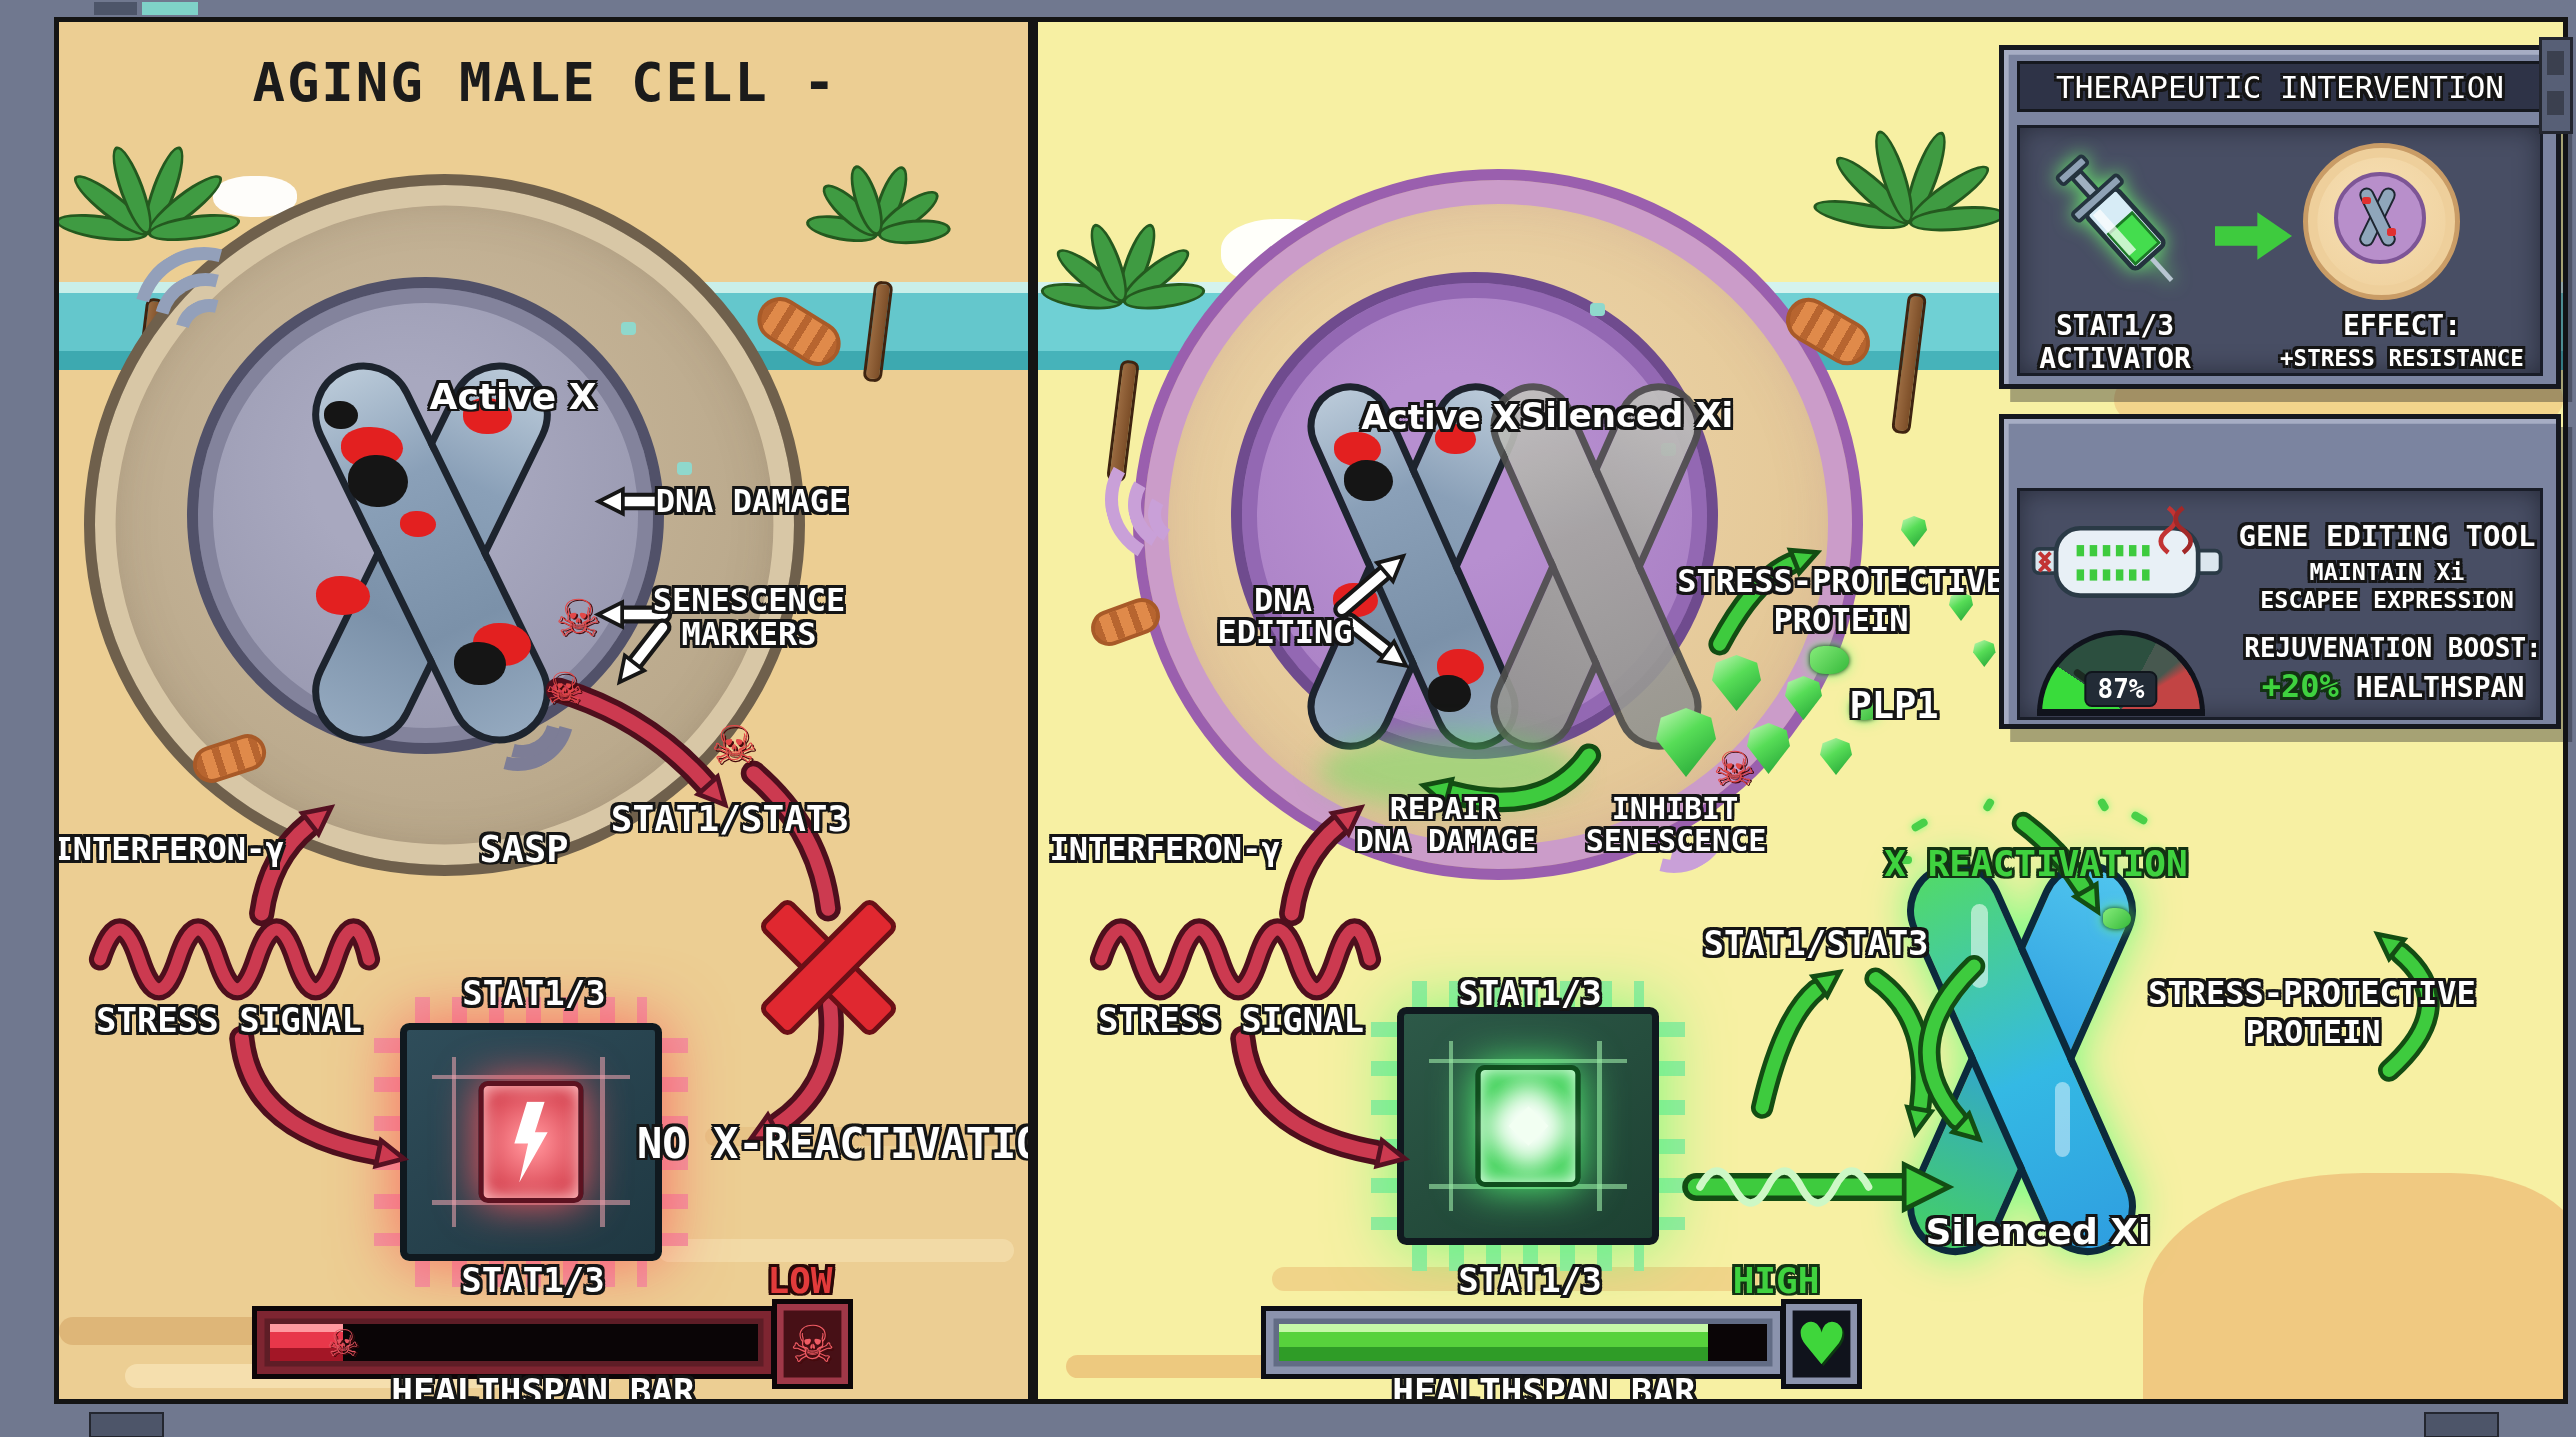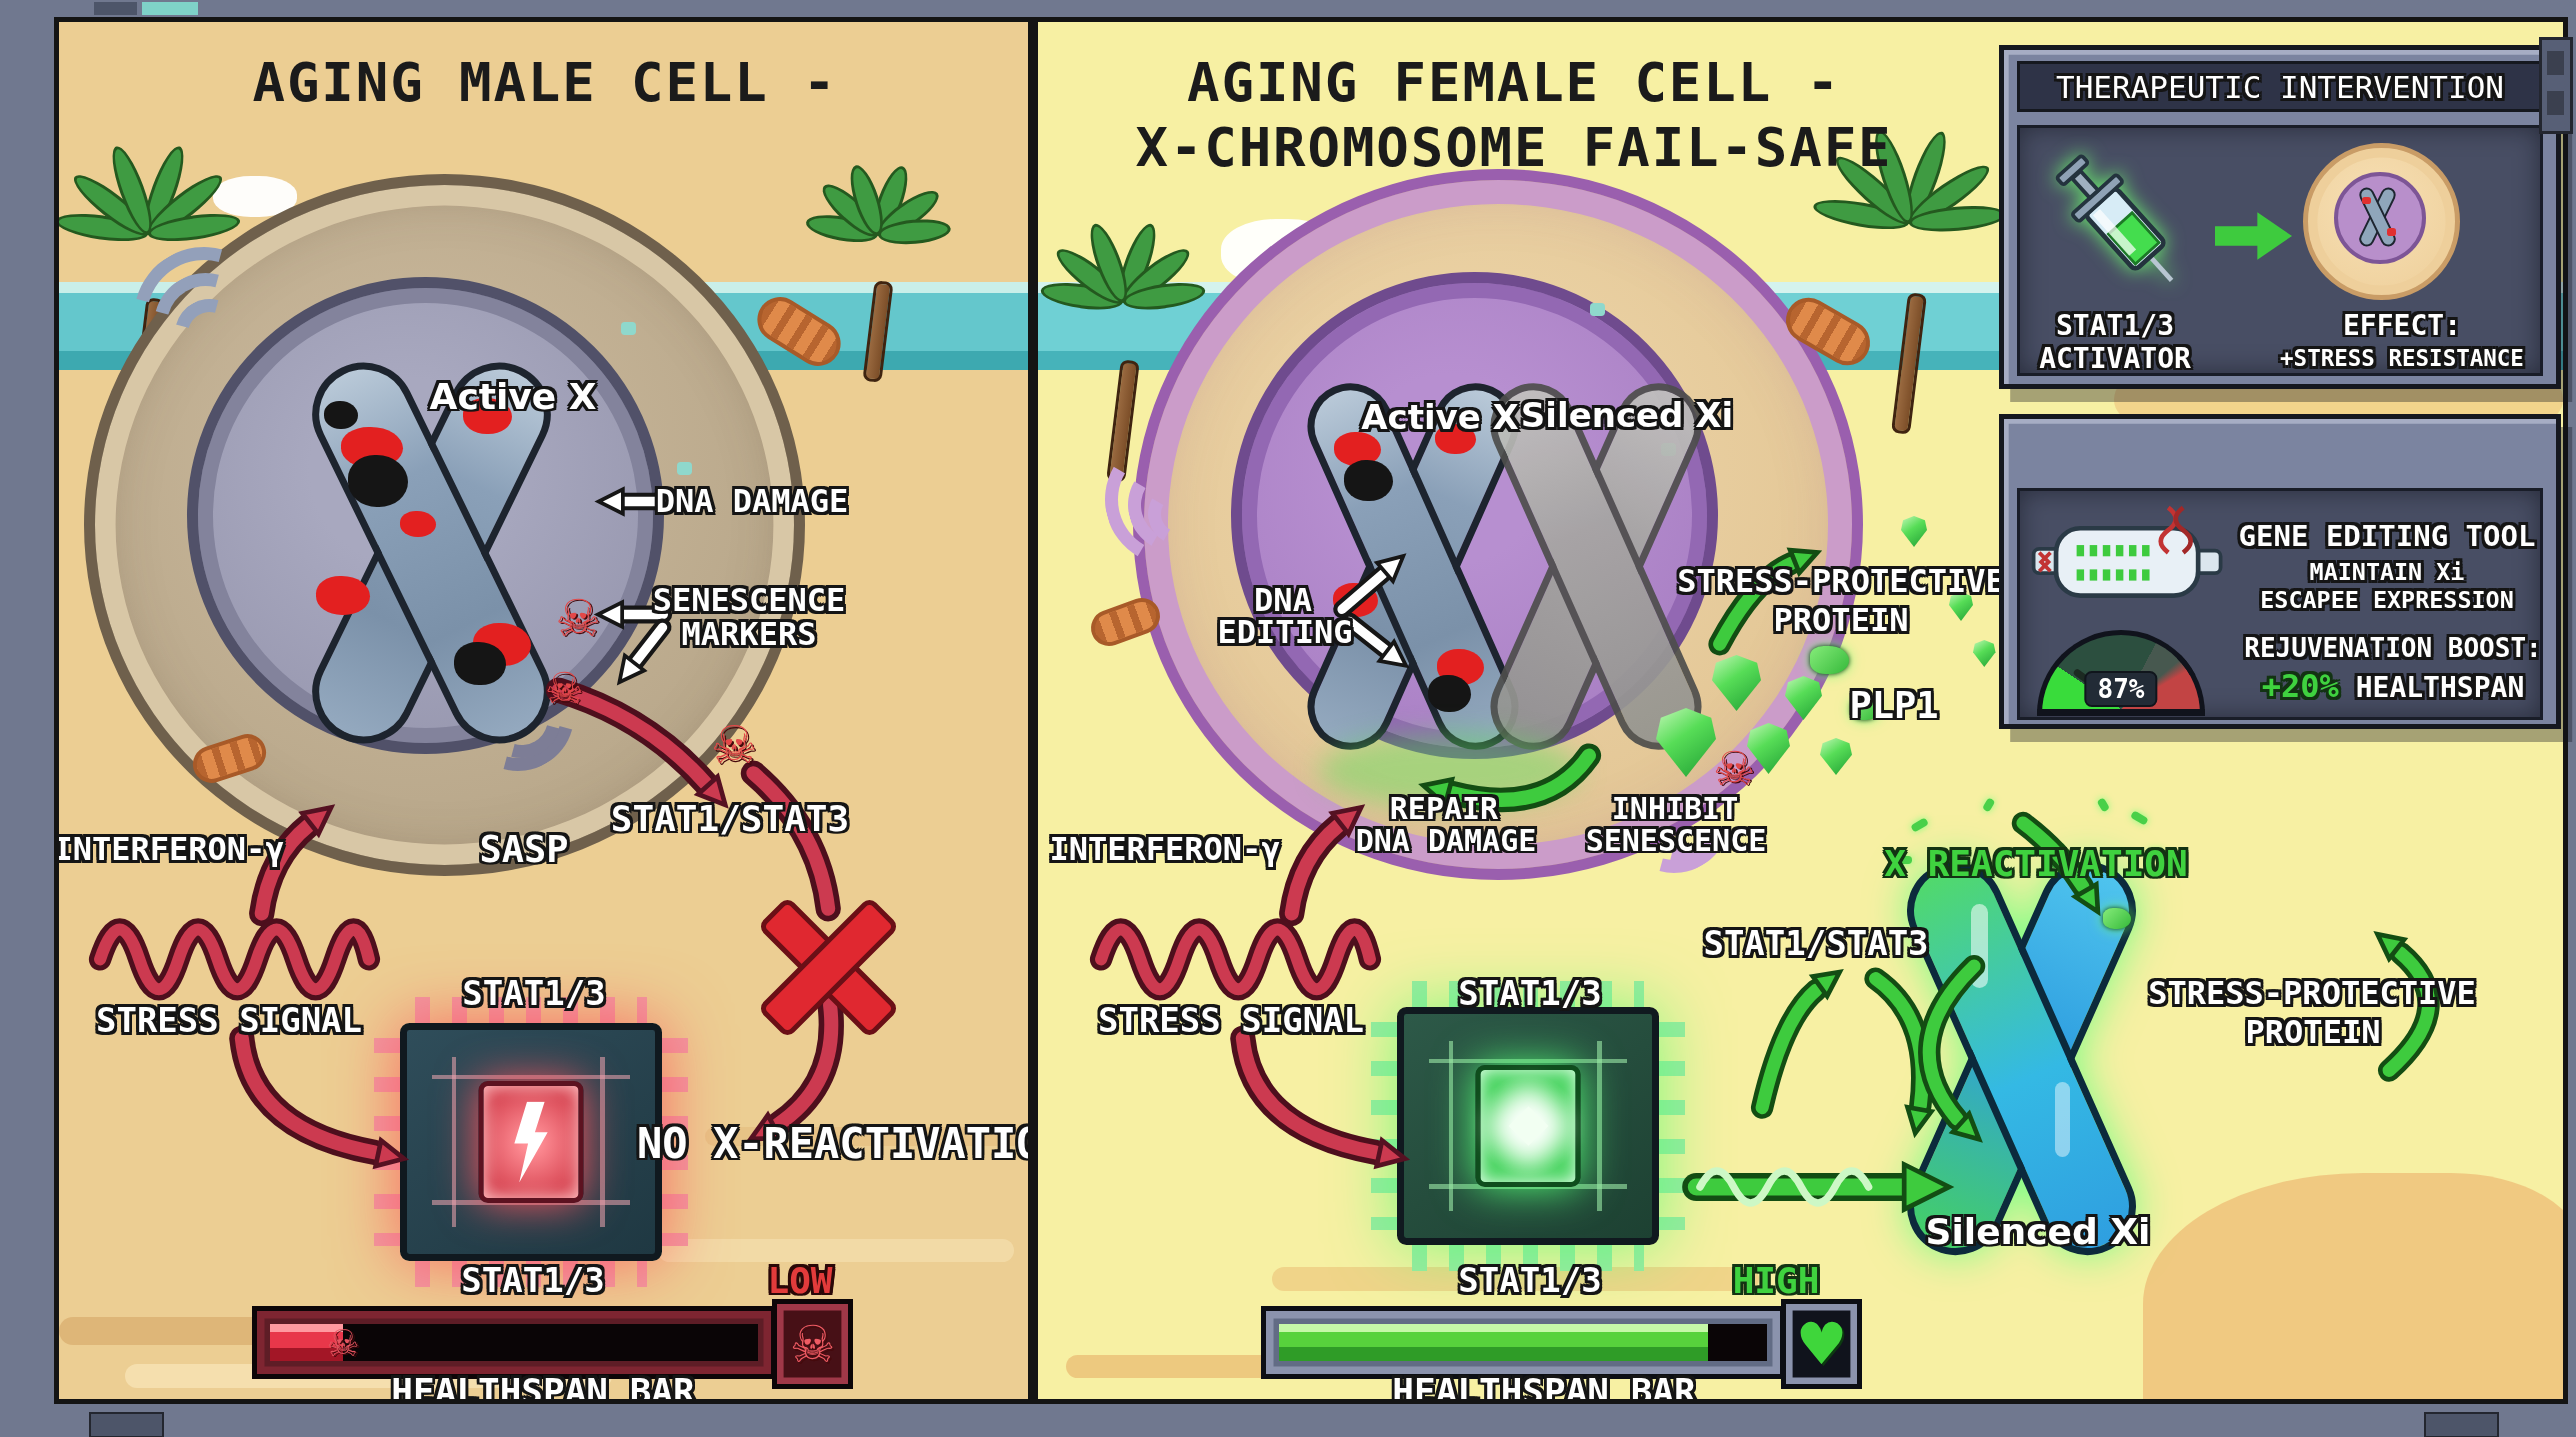--- a/index.html
+++ b/index.html
@@ -295,22 +295,20 @@
       <div class="trunk"></div>
         <div class="nut"></div>
       <div class="fr" style="transform:rotate(-70deg)"></div>
         <div class="fr" style="transform:rotate(-35deg)"></div>
       <div class="fr" style="transform:rotate(-5deg)"></div>
         <div class="fr" style="transform:rotate(190deg)"></div>
       <div class="fr" style="transform:rotate(222deg)"></div>
         <div class="fr" style="transform:rotate(252deg)"></div>
     </div>
 
-    <div class="lbl title" style="left:476px;top:60px;font-size:54px">AGING FEMALE CELL -</div>
-    <div class="lbl title" style="left:476px;top:125px;font-size:54px">X-CHROMOSOME FAIL-SAFE</div>
 
     <div class="cell-outer" style="left:95px;top:147px;width:730px;height:711px;
          background:radial-gradient(circle at 45% 40%,#eed7ab,#e3c695 72%);border:11.2px solid #9a5fae;
          box-shadow:inset 0 0 0 24px #cb9cc9, inset 0 0 66px rgba(140,90,150,.3)"></div>
     <div class="nucleus" style="left:193px;top:250px;width:487px;height:487px;
          background:radial-gradient(circle at 45% 40%,#b78fd0 25%,#a379bf);border:11.2px solid #6f4b8e;
          box-shadow:inset 0 0 0 15px #9368b3"></div>
     <div class="arc" style="left:67px;top:412px;width:131px;height:131px;border-left-color:#c9a0d8;transform:rotate(-15deg)"></div>
     <div class="arc" style="left:90px;top:436px;width:94px;height:94px;border-left-color:#c9a0d8;transform:rotate(-15deg)"></div>
     <div class="arc" style="left:110px;top:461px;width:62px;height:62px;border-left-color:#c9a0d8;transform:rotate(-15deg)"></div>

